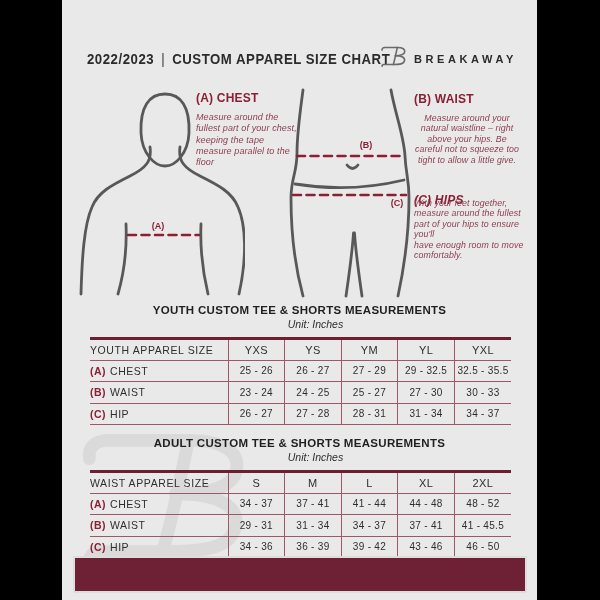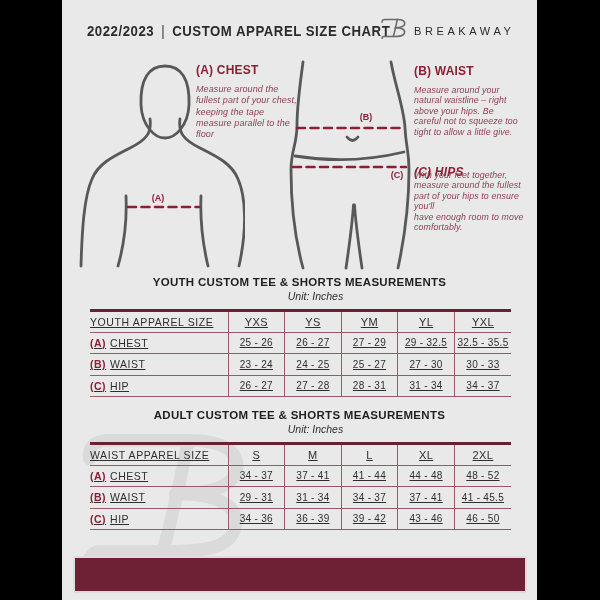--- a/index.html
+++ b/index.html
@@ -5,31 +5,31 @@
   * { margin:0; padding:0; box-sizing:border-box; }
   html,body { width:600px; height:600px; }
   body { background:#000; position:relative; font-family:"Liberation Sans", sans-serif; overflow:hidden; }
   .page { position:absolute; left:62px; top:0; width:475px; height:600px; background:#e9e9e9; overflow:hidden; }
 
   
   .hdr-left { position:absolute; left:25px; top:22px; font-size:15px; font-weight:800; color:#2b2b2b;
               letter-spacing:.6px; white-space:nowrap; transform:scaleX(.88); transform-origin:left top; }
   .hdr-sep { margin:0 8px; font-weight:400; color:#3a3a3a; }
   .brand-logo { position:absolute; left:318px; top:15px; }
-  .brand-name { position:absolute; left:352px; top:25px; font-size:11px; font-weight:400;
+  .brand-name { position:absolute; left:352px; top:25px; font-size:11px; font-weight:700;
                 letter-spacing:3.6px; color:#2b2b2b;text-align:center; }
 
   
   .guide-h { position:absolute; font-size:12px; font-weight:800; color:#8b1f33; letter-spacing:.2px; }
   .guide-b { position:absolute; font-size:9px; font-style:italic; color:#8d3d4f; line-height:11.3px;
              letter-spacing:.1px; white-space:pre-line; }
   #chest-h { left:134px; top:63px; }
   #chest-b { left:134px; top:84px; width:102px; }
   #waist-h { left:352px; top:64px; }
-  #waist-b { left:352px; top:85px; width:106px; line-height:10.4px; font-size:8.8px; }
+  #waist-b { left:352px; top:85px; width:106px; line-height:10.4px; font-size:8.8px;text-align:center; }
   #hips-h  { left:352px; top:165px;font-style:italic; }
   #hips-b  { left:352px; top:170px; width:114px; line-height:10.4px; font-size:8.8px; }
 
   .fig { position:absolute; }
   #fig-upper { left:8px; top:55px; }
   #fig-lower { left:223px; top:55px; }
   .dline-label { position:absolute; width:28px; text-align:center; font-size:9px; font-weight:800; color:#8b1f33; }
   #lbl-a { left:82px;  top:193px; }
   #lbl-b { left:290px; top:112px; }
   #lbl-c { left:321px; top:170px; }
@@ -40,31 +40,31 @@
   .tbl-unit  { position:absolute; left:0; width:507px; text-align:center; font-style:italic;
                font-size:10.5px; color:#2e2e2e; }
   #youth-title { top:276px; } #youth-unit { top:290px; }
   #adult-title { top:409px; } #adult-unit { top:423px; }
 
   table.size-table { position:absolute; left:28px; width:421px; border-collapse:collapse;
                      table-layout:fixed; border-top:3px solid #6b1f30; background:transparent; }
   #youth-table { top:309px; }
   #adult-table { top:442px; }
   .size-table th, .size-table td { height:21.5px; border-bottom:1.5px solid #9d5766; padding:0;
-                                   font-weight:400; color:#2e2e2e;text-decoration:underline; }
+                                   font-weight:400; color:#2e2e2e; }
   .size-table th + th, .size-table td + td { border-left:1.5px solid #9d5766; }
   .cell-first { text-align:left; padding-left:12px; font-size:10.5px; letter-spacing:.6px; color:#333; }
   .size-head  { text-align:center; font-weight:700; font-size:11px; color:#222; letter-spacing:.4px; }
   .row-label  { text-align:left; padding-left:12px; font-size:10.5px; letter-spacing:.5px; }
   .row-label .pfx { color:#8b1f33; font-weight:800; margin-right:4px; }
   .val { text-align:center; font-size:10px; letter-spacing:.3px; }
 
   
   .watermark { position:absolute; left:14px; top:412px; opacity:.8; z-index:0; }
-  .content-layer { position:absolute; inset:0; z-index:1; }
+  .content-layer { position:absolute; inset:0; z-index:1;margin-top:28px; }
   .footer-bar { position:absolute; left:11px; top:556px; width:454px; height:37px;
                 background:#6e2034; border:2px solid #dedcdc; z-index:2; }
 </style>
 </head>
 <body>
 
 <div class="page">
 
   <svg class="watermark" width="182" height="168" viewBox="0 0 34 30" fill="none" stroke="#d7d7d7" stroke-width="2.4" stroke-linecap="round">
     <path d="M 2.5,8 C 2.2,6 3.5,4.6 6,4.6 L 21,4.6"></path>

